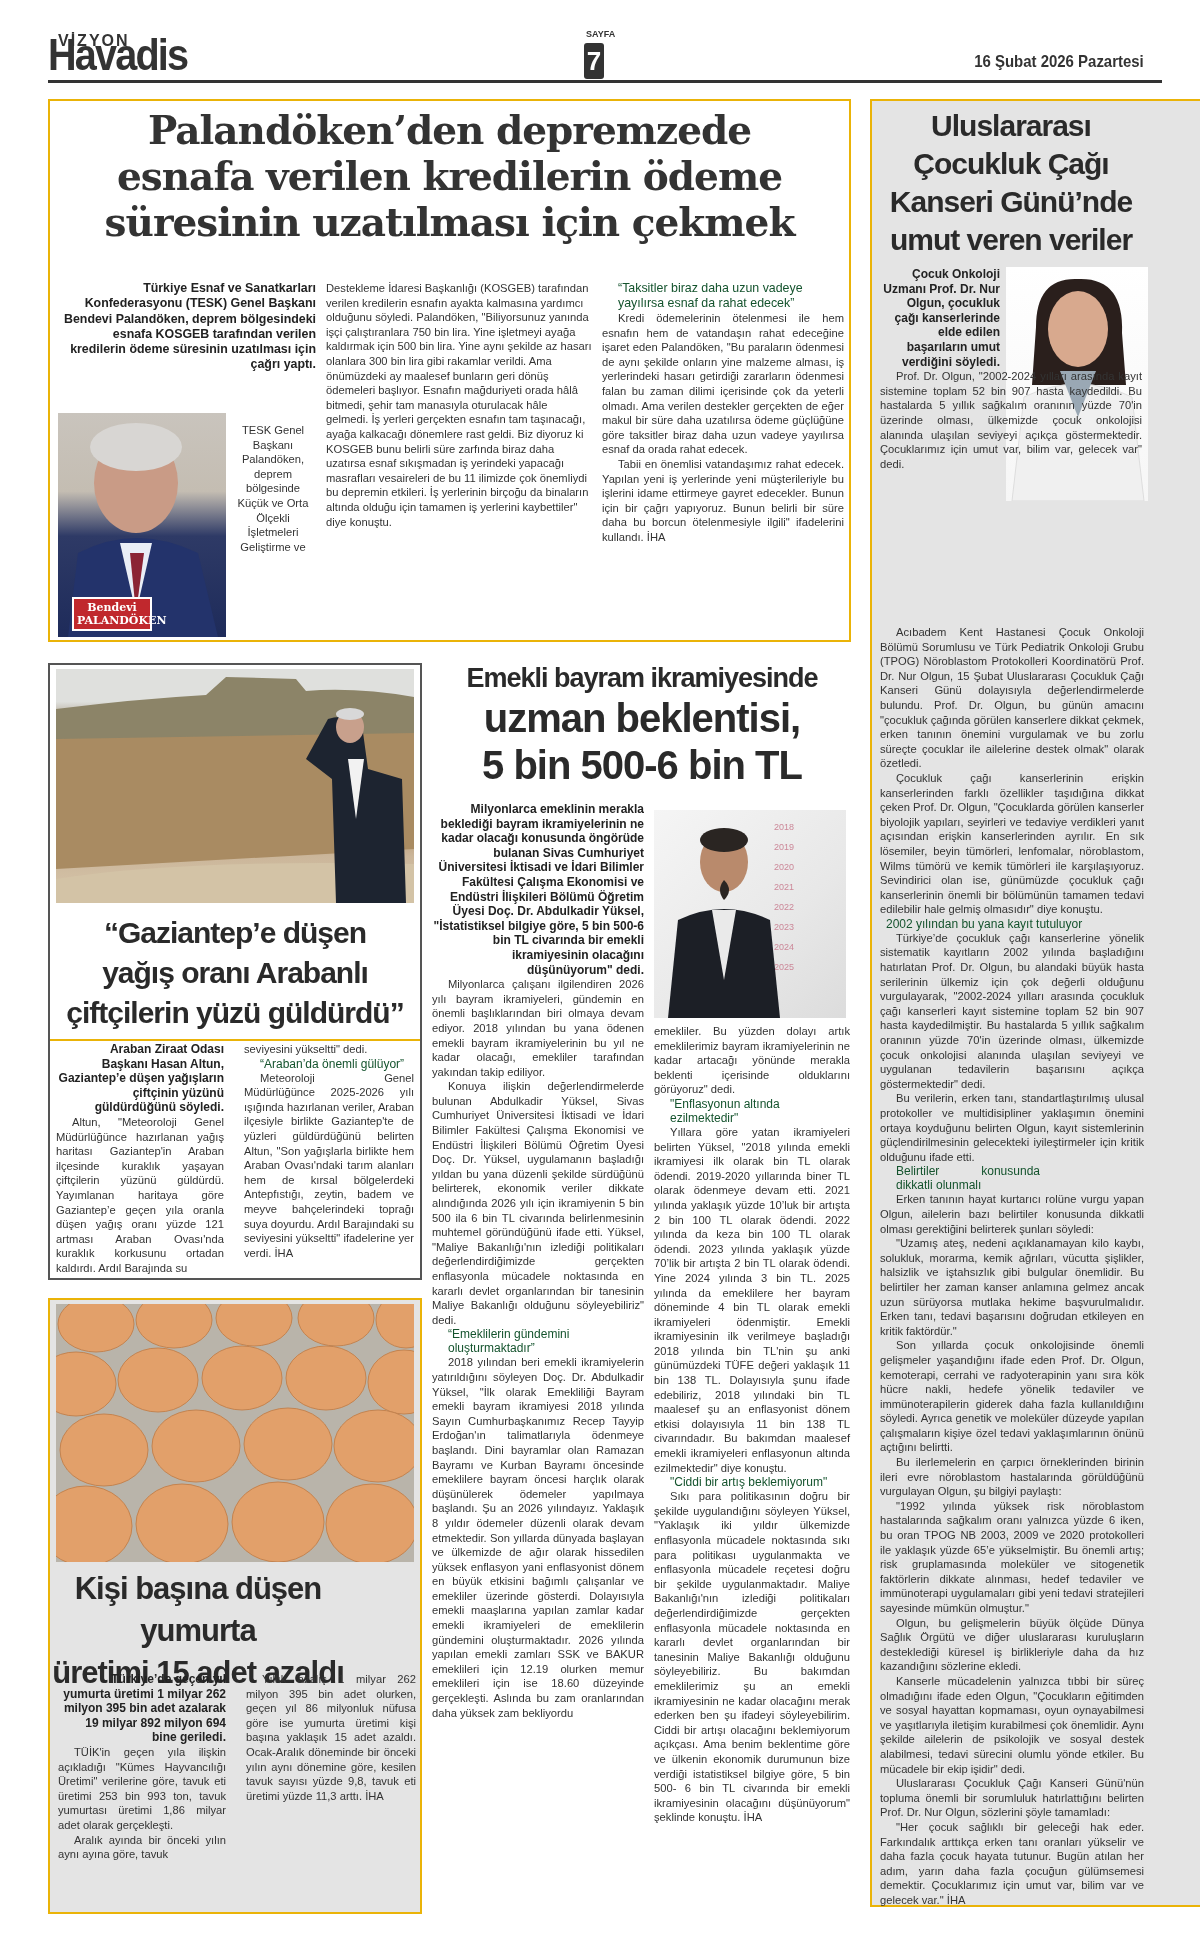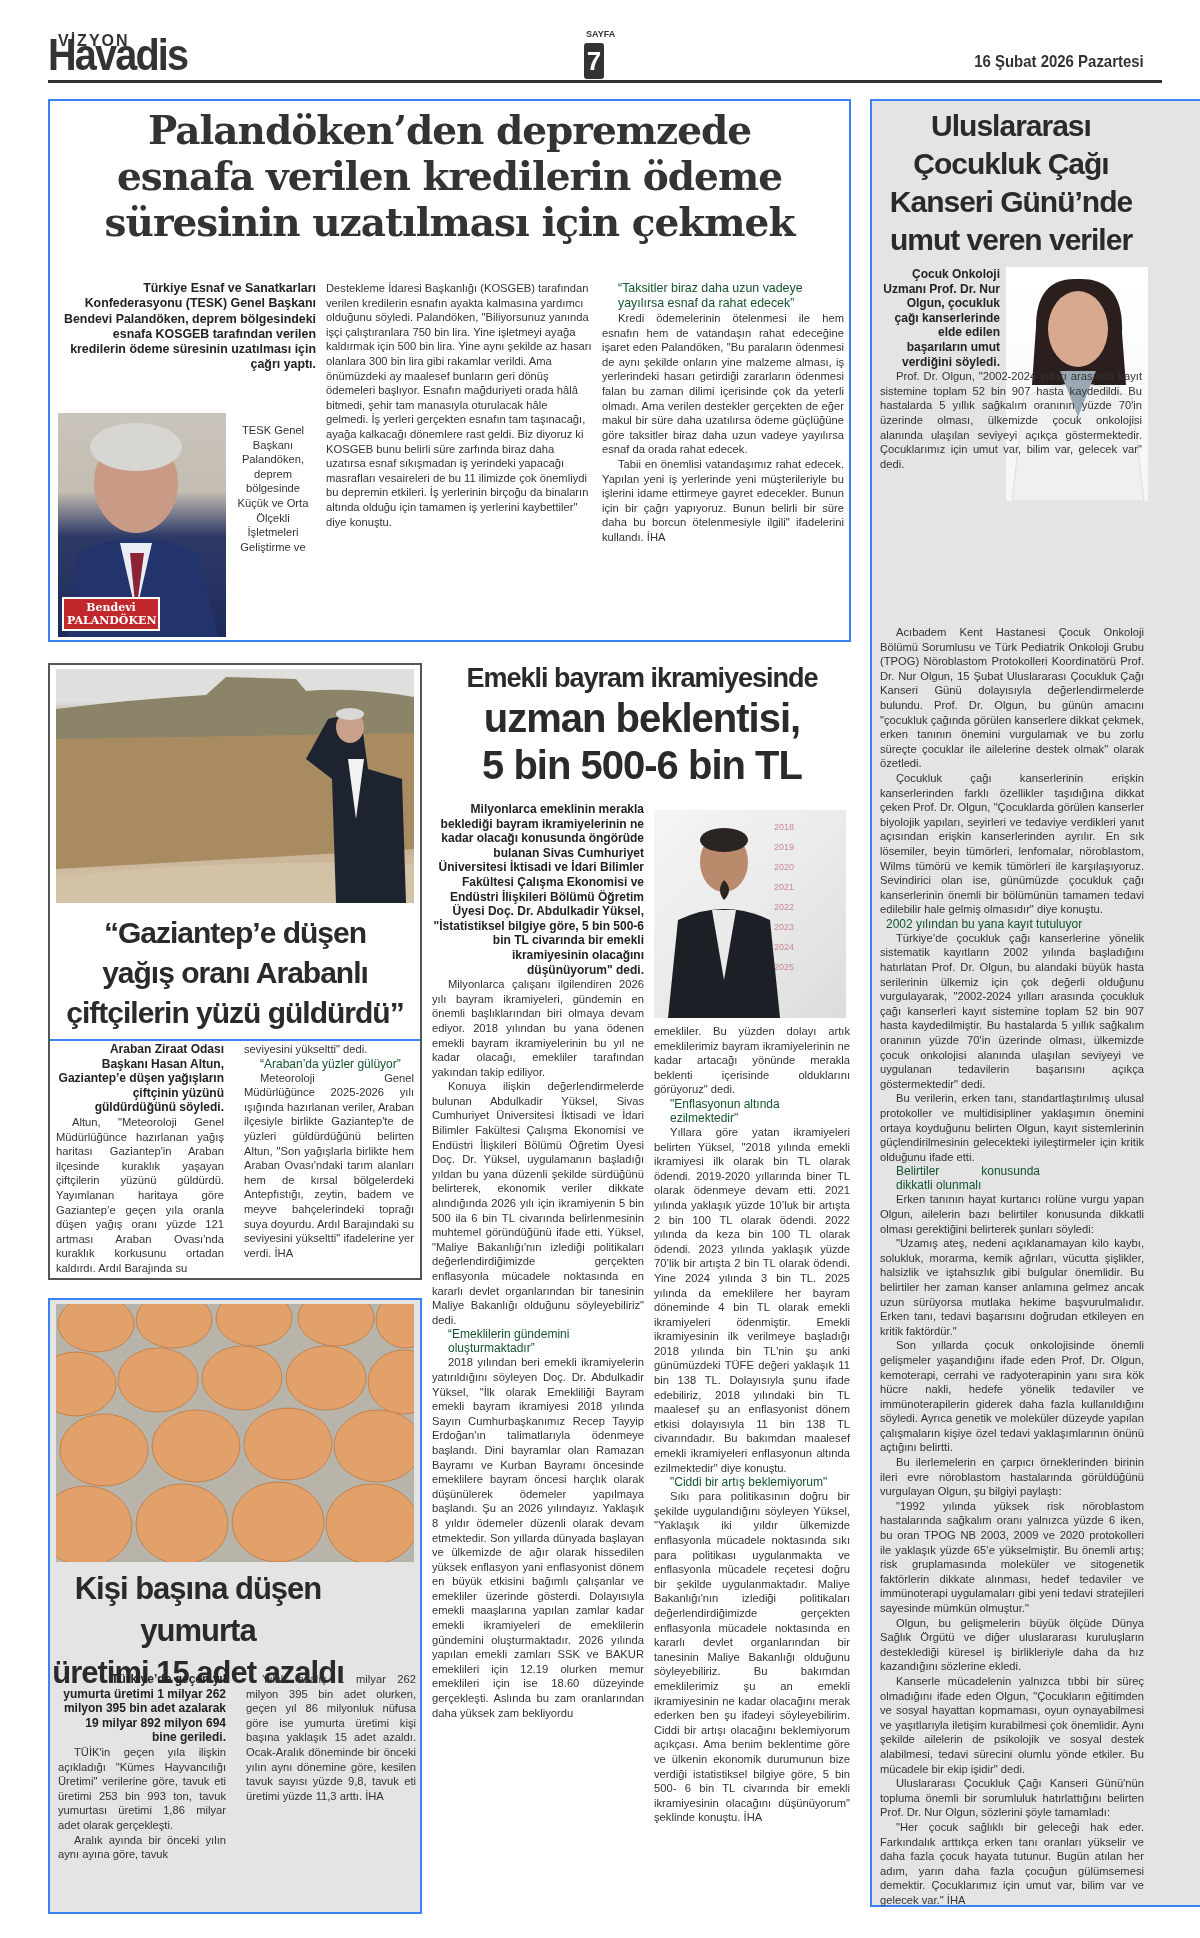--- a/index.html
+++ b/index.html
@@ -8,21 +8,21 @@
   .abs { position: absolute; }
 
   
   .logo-small { left: 58px; top: 32px; font-size: 16px; letter-spacing: 2px; font-weight: bold; color: #333; }
   .logo { left: 48px; top: 30px; font-family: "Liberation Sans", sans-serif; font-weight: bold; font-size: 44px; letter-spacing: -2px; color: #333; transform: scaleX(0.9); transform-origin: left; }
   .sayfa-label { left: 586px; top: 29px; font-size: 9px; font-weight: bold; color: #333; }
   .sayfa-num { left: 584px; top: 43px; width: 20px; height: 36px; background: #333; color: #fff; border-radius: 3px; font-size: 26px; font-weight: bold; text-align: center; line-height: 36px; }
   .date { right: 56px; top: 52px; font-size: 17px; font-weight: bold; color: #333; transform: scaleX(0.88); transform-origin: right; }
   .rule { left: 48px; top: 80px; width: 1114px; height: 3px; background: #333; }
 
-  .box { border: 2px solid #3b82f6; }
+  .box { border: 2px solid #eab308; }
   .gray { background: #e4e4e4; }
   .headline-serif { font-family: "DejaVu Serif", serif; font-weight: bold; color: #333; text-align: center; letter-spacing: -1px; }
   .headline-cond { font-family: "Liberation Sans", sans-serif; font-weight: bold; color: #2a2a2a; text-align: center; transform-origin: center; }
   .txt { font-size: 11.2px; line-height: 14.6px; color: #333; text-align: justify; hyphens: auto; }
   .txt p { text-indent: 16px; }
   .lead { font-weight: bold; font-size: 12px; line-height: 14.6px; color: #222; text-align: right; }
   .sub { font-weight: normal; font-size: 12px; line-height: 14px; color: #14532d; padding-left: 16px; }
 
   
   .photo { overflow: hidden; }
@@ -54,21 +54,21 @@
     <div class="lead" style="font-size:12.4px;line-height:15.3px;text-indent:16px;">Türkiye Esnaf ve Sanatkarları Konfederasyonu (TESK) Genel Başkanı Bendevi Palandöken, deprem bölgesindeki esnafa KOSGEB tarafından verilen kredilerin ödeme süresinin uzatılması için çağrı yaptı.</div>
   </div>
   <div class="photo ph-man abs" style="left:8px;top:312px;width:168px;height:224px;">
     <svg width="168" height="224">
       <ellipse cx="78" cy="70" rx="42" ry="50" fill="#c99b86"></ellipse>
       <ellipse cx="78" cy="34" rx="46" ry="24" fill="#d8d6d3"></ellipse>
       <path d="M10 224 L20 140 Q78 110 140 140 L160 224 Z" fill="#23336b"></path>
       <path d="M62 130 L78 200 L94 130 Z" fill="#e9eef6"></path>
       <path d="M72 140 L78 200 L86 140 Z" fill="#8b2434"></path>
     </svg>
-    <div class="caption-tag abs" style="left:4px;bottom:6px;width:98px;margin-top:16px;">
+    <div class="caption-tag abs" style="left:14px;bottom:6px;width:80px;margin-top:16px;">
       <div>Bendevi</div>
       <div>PALANDÖKEN</div>
     </div>
   </div>
   <div class="txt abs" style="left:186px;top:322px;width:74px;text-align:center;">TESK Genel Başkanı Palandöken, deprem bölgesinde Küçük ve Orta Ölçekli İşletmeleri Geliştirme ve</div>
 
   <div class="txt abs" style="left:276px;top:180px;width:266px;text-align:left;">Destekleme İdaresi Başkanlığı (KOSGEB) tarafından verilen kredilerin esnafın ayakta kalmasına yardımcı olduğunu söyledi. Palandöken, "Biliyorsunuz yanında işçi çalıştıranlara 750 bin lira. Yine işletmeyi ayağa kaldırmak için 500 bin lira. Yine aynı şekilde az hasarı olanlara 300 bin lira gibi rakamlar verildi. Ama önümüzdeki ay maalesef bunların geri dönüş ödemeleri başlıyor. Esnafın mağduriyeti orada hâlâ bitmedi, şehir tam manasıyla oturulacak hâle gelmedi. İş yerleri gerçekten esnafın tam taşınacağı, ayağa kalkacağı dönemlere rast geldi. Biz diyoruz ki KOSGEB bunu belirli süre zarfında biraz daha uzatırsa esnaf sıkışmadan iş yerindeki yapacağı masrafları vesaireleri de bu 11 ilimizde çok önemliydi bu depremin etkileri. İş yerlerinin birçoğu da binaların altında olduğu için tamamen iş yerlerini kaybettiler" diye konuştu.</div>
 
   <div class="abs" style="left:552px;top:180px;width:242px;">
     <div class="sub" style="font-size:12.4px;line-height:15px;">“Taksitler biraz daha uzun vadeye yayılırsa esnaf da rahat edecek”</div>
@@ -99,21 +99,21 @@
 </div>
 <div class="abs box" style="left:48px;top:1041px;width:374px;height:0px;border:none;"></div>
 <div class="abs" style="left:56px;top:1042px;width:168px;">
   <div class="lead" style="text-indent:16px;">Araban Ziraat Odası Başkanı Hasan Altun, Gaziantep’e düşen yağışların çiftçinin yüzünü güldürdüğünü söyledi.</div>
   <div class="txt">
       <p>Altun, "Meteoroloji Genel Müdürlüğünce hazırlanan yağış haritası Gaziantep'in Araban ilçesinde kuraklık yaşayan çiftçilerin yüzünü güldürdü. Yayımlanan haritaya göre Gaziantep’e geçen yıla oranla düşen yağış oranı yüzde 121 artması Araban Ovası'nda kuraklık korkusunu ortadan kaldırdı. Ardıl Barajında su</p>
     </div>
 </div>
 <div class="abs" style="left:244px;top:1042px;width:170px;">
   <div class="txt">seviyesini yükseltti" dedi.</div>
-  <div class="sub">“Araban’da yüzler gülüyor”</div>
+  <div class="sub">“Araban’da önemli gülüyor”</div>
   <div class="txt">
       <p>Meteoroloji Genel Müdürlüğünce 2025-2026 yılı ışığında hazırlanan veriler, Araban ilçesiyle birlikte Gaziantep'te de yüzleri güldürdüğünü belirten Altun, "Son yağışlarla birlikte hem Araban Ovası'ndaki tarım alanları hem de kırsal bölgelerdeki Antepfıstığı, zeytin, badem ve meyve bahçelerindeki toprağı suya doyurdu. Ardıl Barajındaki su seviyesini yükseltti" ifadelerine yer verdi. İHA</p>
     </div>
 </div>
 <div class="abs" style="left:48px;top:663px;width:374px;height:617px;border:2px solid #555;pointer-events:none;"></div>
 
 <div class="abs box gray" style="left:48px;top:1298px;width:374px;height:616px;">
   <div class="photo ph-eggs abs" style="left:6px;top:4px;width:358px;height:258px;">
     <svg width="358" height="258">
       <rect width="358" height="258" fill="#b9b4aa"></rect>

